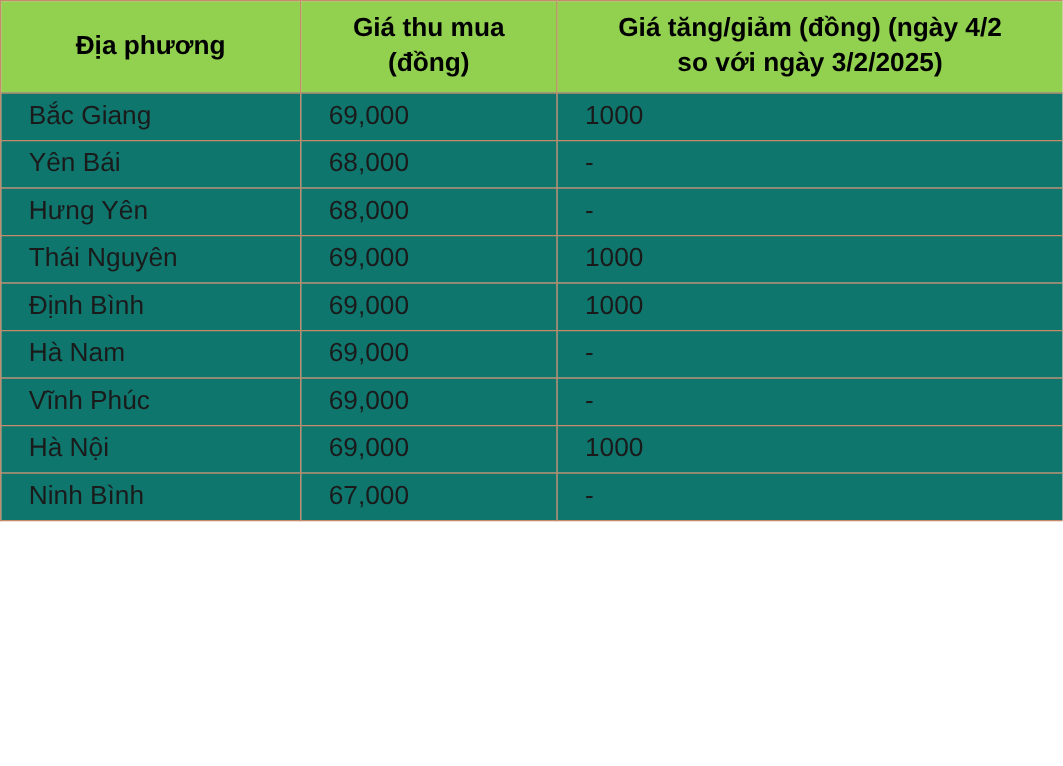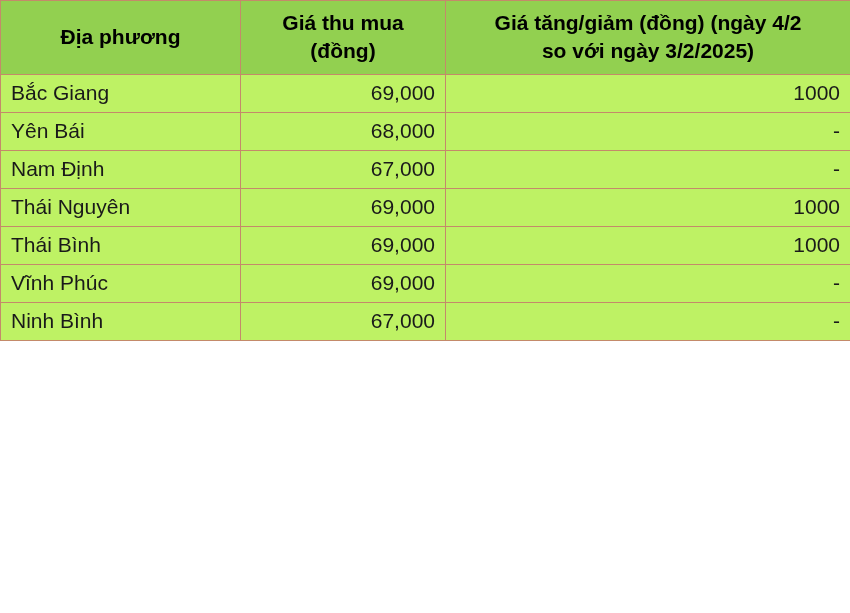--- a/index.html
+++ b/index.html
@@ -28,33 +28,33 @@
     background: #92d050;
     border: 1px solid #c48a6a;
     font-size: 21px;
     font-weight: bold;
     text-align: center;
     padding: 8px 6px;
     line-height: 1.35;
     color: #000000;
   }
   tbody td {
-    background: #bef264;
+    background: #0f766e;
     border: 1px solid #c48a6a;
     font-size: 21px;
-    padding: 6px 10px;
+    padding: 6px 22px;
     height: 25px;
     color: #1a1a1a;
   }
   tbody td.loc {
     text-align: left;
   }
   tbody td.price,
   tbody td.change {
-    text-align: right;
+    text-align: left;
   }
 </style>
 </head>
 <body>
 
 <table class="price-table">
   <colgroup>
     <col class="c0">
     <col class="c1">
     <col class="c2">
@@ -79,38 +79,48 @@
         <td class="loc">Bắc Giang</td>
         <td class="price">69,000</td>
         <td class="change">1000</td>
       </tr>
       <tr>
         <td class="loc">Yên Bái</td>
         <td class="price">68,000</td>
         <td class="change">-</td>
       </tr>
       <tr>
-        <td class="loc">Nam Định</td>
-        <td class="price">67,000</td>
+        <td class="loc">Hưng Yên</td>
+        <td class="price">68,000</td>
         <td class="change">-</td>
       </tr>
       <tr>
         <td class="loc">Thái Nguyên</td>
         <td class="price">69,000</td>
         <td class="change">1000</td>
       </tr>
       <tr>
-        <td class="loc">Thái Bình</td>
+        <td class="loc">Định Bình</td>
         <td class="price">69,000</td>
         <td class="change">1000</td>
+      </tr>
+      <tr>
+        <td class="loc">Hà Nam</td>
+        <td class="price">69,000</td>
+        <td class="change">-</td>
       </tr>
       <tr>
         <td class="loc">Vĩnh Phúc</td>
         <td class="price">69,000</td>
         <td class="change">-</td>
+      </tr>
+      <tr>
+        <td class="loc">Hà Nội</td>
+        <td class="price">69,000</td>
+        <td class="change">1000</td>
       </tr>
       <tr>
         <td class="loc">Ninh Bình</td>
         <td class="price">67,000</td>
         <td class="change">-</td>
       </tr>
     </tbody>
 </table>
 
 </body></html>

